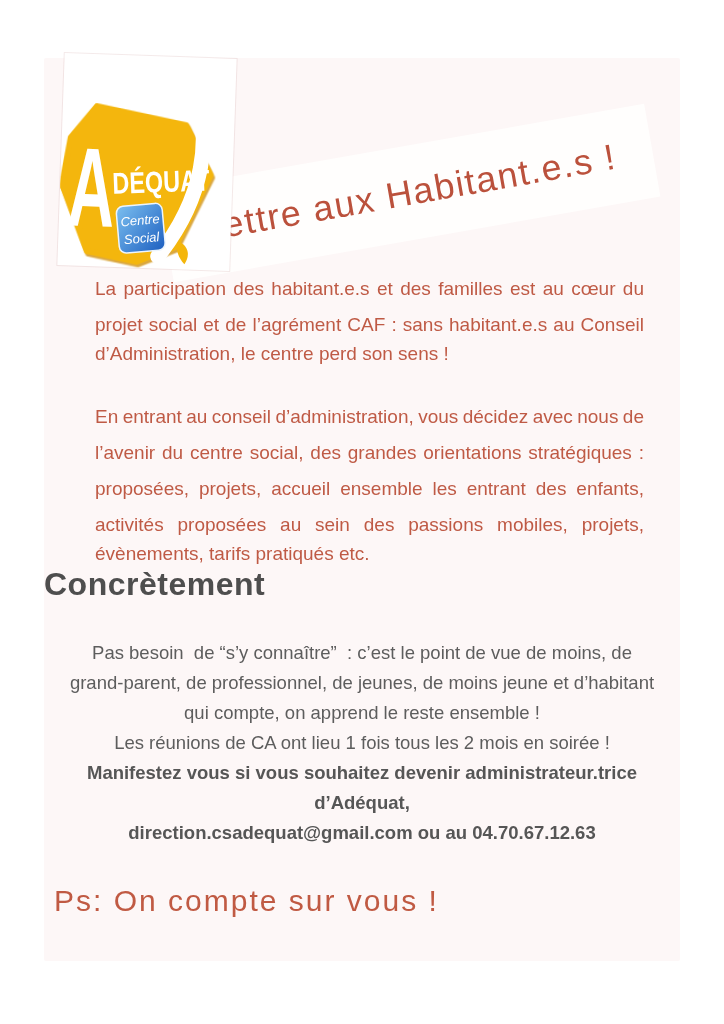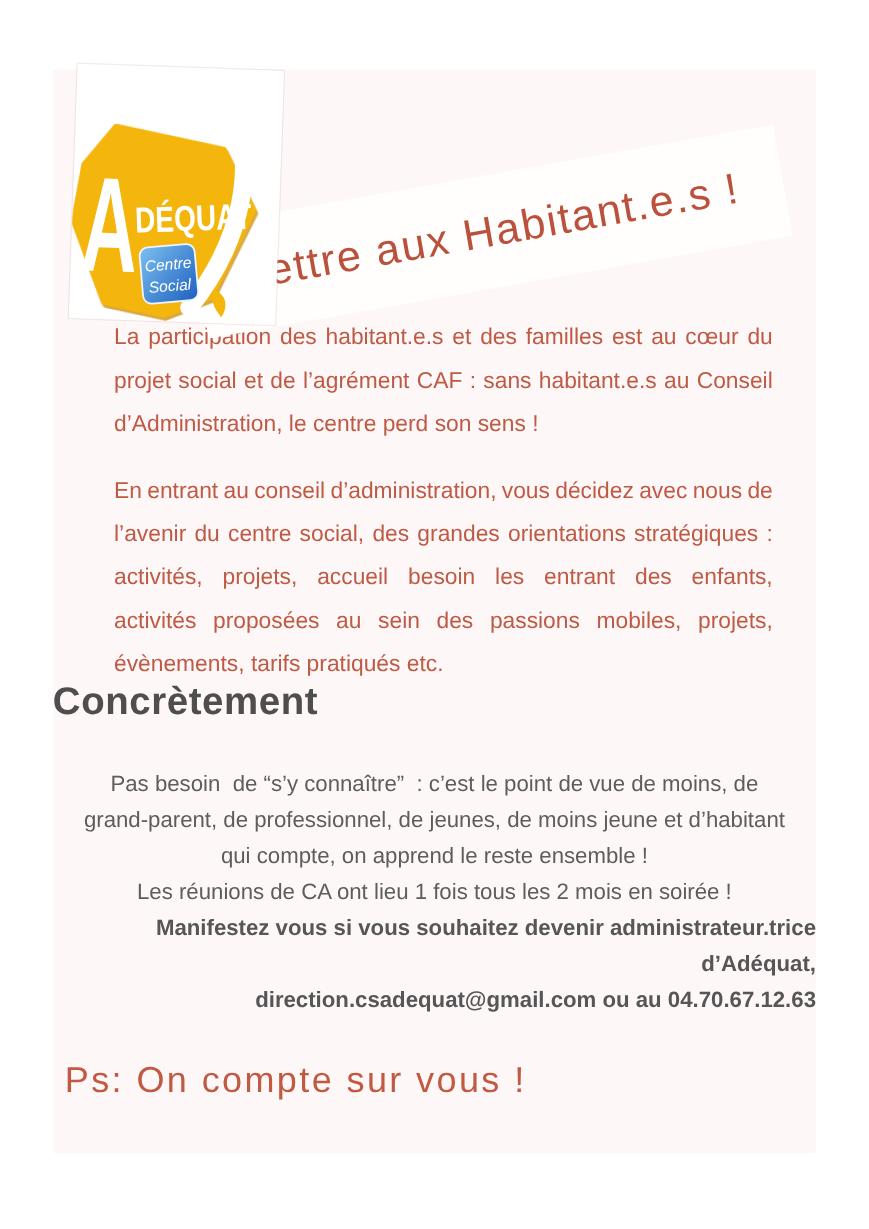--- a/index.html
+++ b/index.html
@@ -22,32 +22,32 @@
     font-family:"Liberation Sans", cursive, sans-serif;font-weight:400;
   }
   
   .logo-box{
     position:absolute;left:17px;top:-2px;width:172px;height:212px;
     background:#ffffff;transform:rotate(2deg);z-index:2;
     box-shadow:0 0 0 1px rgba(216,180,180,0.28);
   }
   .para{position:absolute;color:#bf5a45;}
   .para.accent{left:51px;width:549px;font-size:19px;}
-  .jline{display:flex;justify-content:space-between;height:36px;align-items:center;}
+  .jline{display:flex;justify-content:space-between;height:36px;align-items:flex-end;}
   .jline.last{display:block;line-height:36px;}
   .heading{
     position:absolute;left:0;top:508px;width:100%;text-align:left;
     font-size:32px;font-weight:bold;color:#4e4e4e;letter-spacing:0.5px;
   }
   .details{
     position:absolute;left:0;top:580px;width:636px;text-align:center;
     color:#5d5d5d;font-size:18.5px;
   }
   .cline{line-height:30px;white-space:pre;}
-  .cline.bold{font-weight:bold;color:#565656;text-align:right;}
+  .cline.bold{font-weight:bold;color:#565656;}
   .ps{
     position:absolute;left:10px;top:826px;width:636px;text-align:left;
     font-size:30px;color:#c05a43;letter-spacing:2px;
     font-family:"Liberation Sans", cursive, sans-serif;
   }
 </style>
 </head>
 <body>
 
 <div class="sheet">
@@ -128,24 +128,24 @@
         <span>du</span>
         <span>centre</span>
         <span>social,</span>
         <span>des</span>
         <span>grandes</span>
         <span>orientations</span>
         <span>stratégiques</span>
         <span>:</span>
       </div>
       <div class="jline">
-        <span>activités,</span>
+        <span>proposées,</span>
         <span>projets,</span>
         <span>accueil</span>
-        <span>besoin</span>
+        <span>ensemble</span>
         <span>les</span>
         <span>entrant</span>
         <span>des</span>
         <span>enfants,</span>
       </div>
       <div class="jline">
         <span>activités</span>
         <span>proposées</span>
         <span>au</span>
         <span>sein</span>

